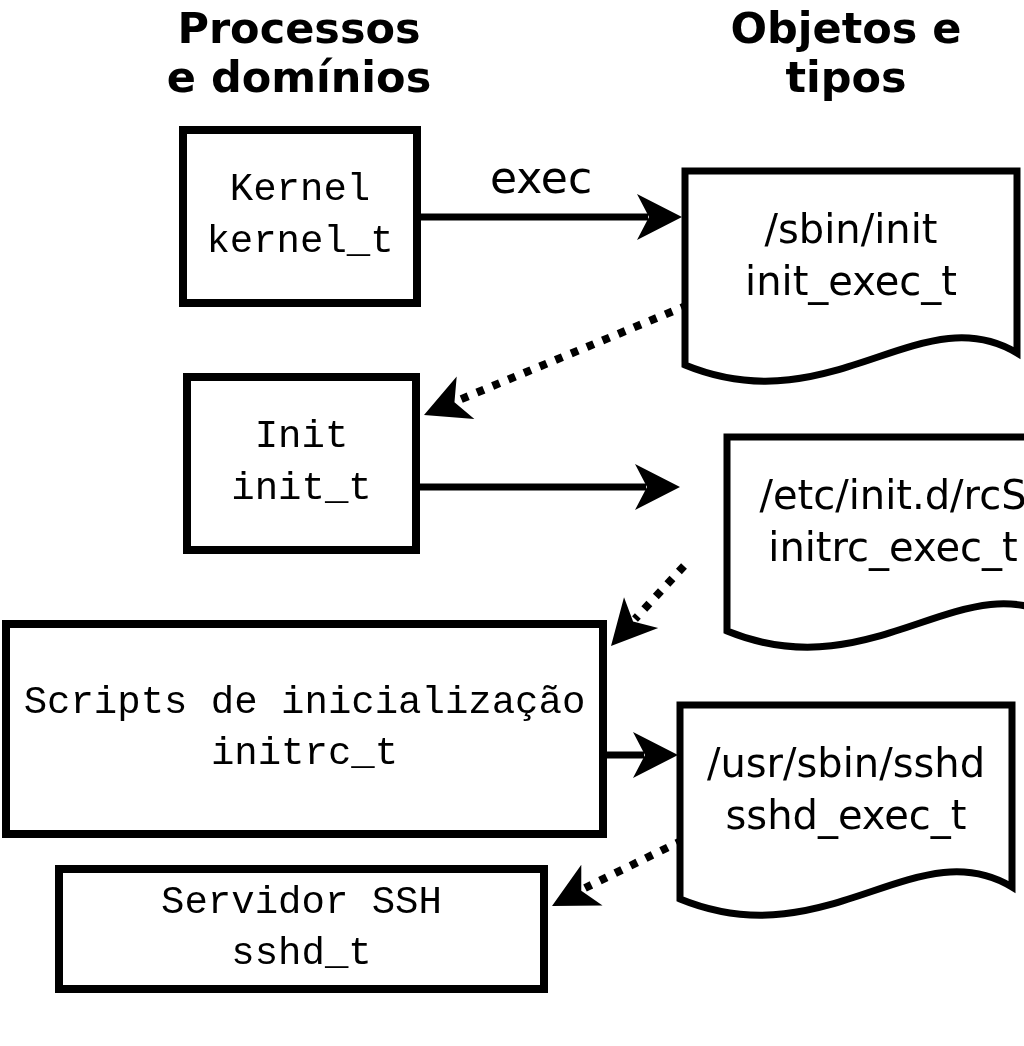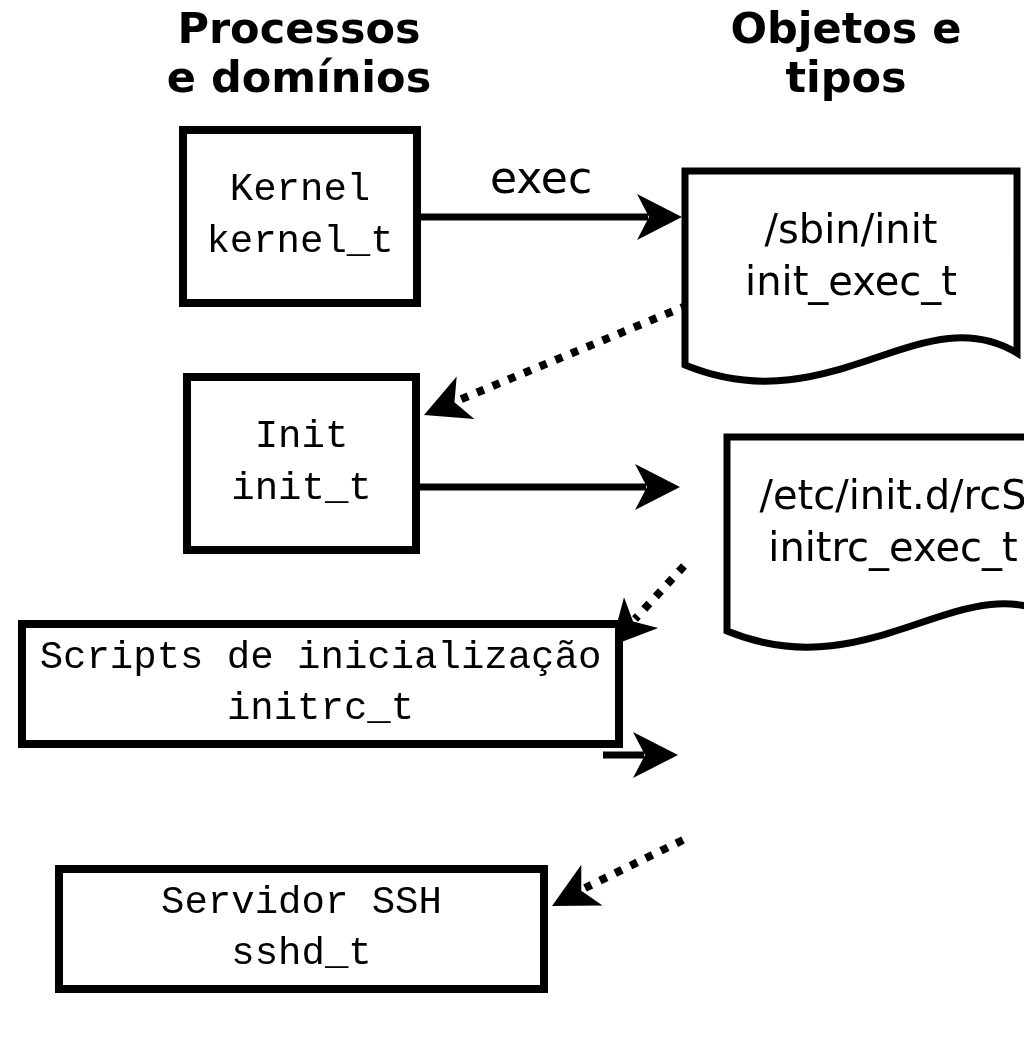--- a/index.html
+++ b/index.html
@@ -33,21 +33,21 @@
     align-items: center;
     justify-content: center;
     text-align: center;
     font-size: 39px;
     line-height: 1.32;
     white-space: pre-line;
     font-family: Liberation Mono, monospace;
   }
   #box-kernel   { left: 179px; top: 126px; width: 242px; height: 181px; }
   #box-init     { left: 183px; top: 373px; width: 237px; height: 181px; }
-  #box-scripts  { left: 18px;   top: 620px; width: 605px; height: 128px; }
+  #box-scripts  { left: 2px;   top: 620px; width: 605px; height: 218px; }
   #box-servidor { left: 55px;  top: 865px; width: 493px; height: 128px; }
   .doc { position: absolute; width: 340px; height: 232px; }
   .doc svg { position: absolute; left: 0; top: 0; }
   .doc-label {
     position: absolute;
     left: 0; right: 0; top: 4px; height: 168px;
     display: flex;
     align-items: center;
     justify-content: center;
     text-align: center;
@@ -118,16 +118,23 @@
     <div class="doc-label">/sbin/init
 init_exec_t</div>
   </div>
   <div class="doc" id="doc-etc-rcs">
     <svg width="340" height="232" viewBox="0 0 340 232">
       <path d="M 4 4 L 336 4 L 336 186 C 240 128 150 258 4 198 Z" fill="#ffffff" stroke="#000000" stroke-width="7"></path>
     </svg>
     <div class="doc-label">/etc/init.d/rcS
 initrc_exec_t</div>
   </div>
+  <div class="doc" id="doc-usr-sshd">
+    <svg width="340" height="232" viewBox="0 0 340 232">
+      <path d="M 4 4 L 336 4 L 336 186 C 240 128 150 258 4 198 Z" fill="#ffffff" stroke="#000000" stroke-width="7"></path>
+    </svg>
+    <div class="doc-label">/usr/sbin/sshd
+sshd_exec_t</div>
+  </div>
 
   <div class="exec-label">exec</div>
 
 </div>
 
 </body></html>

